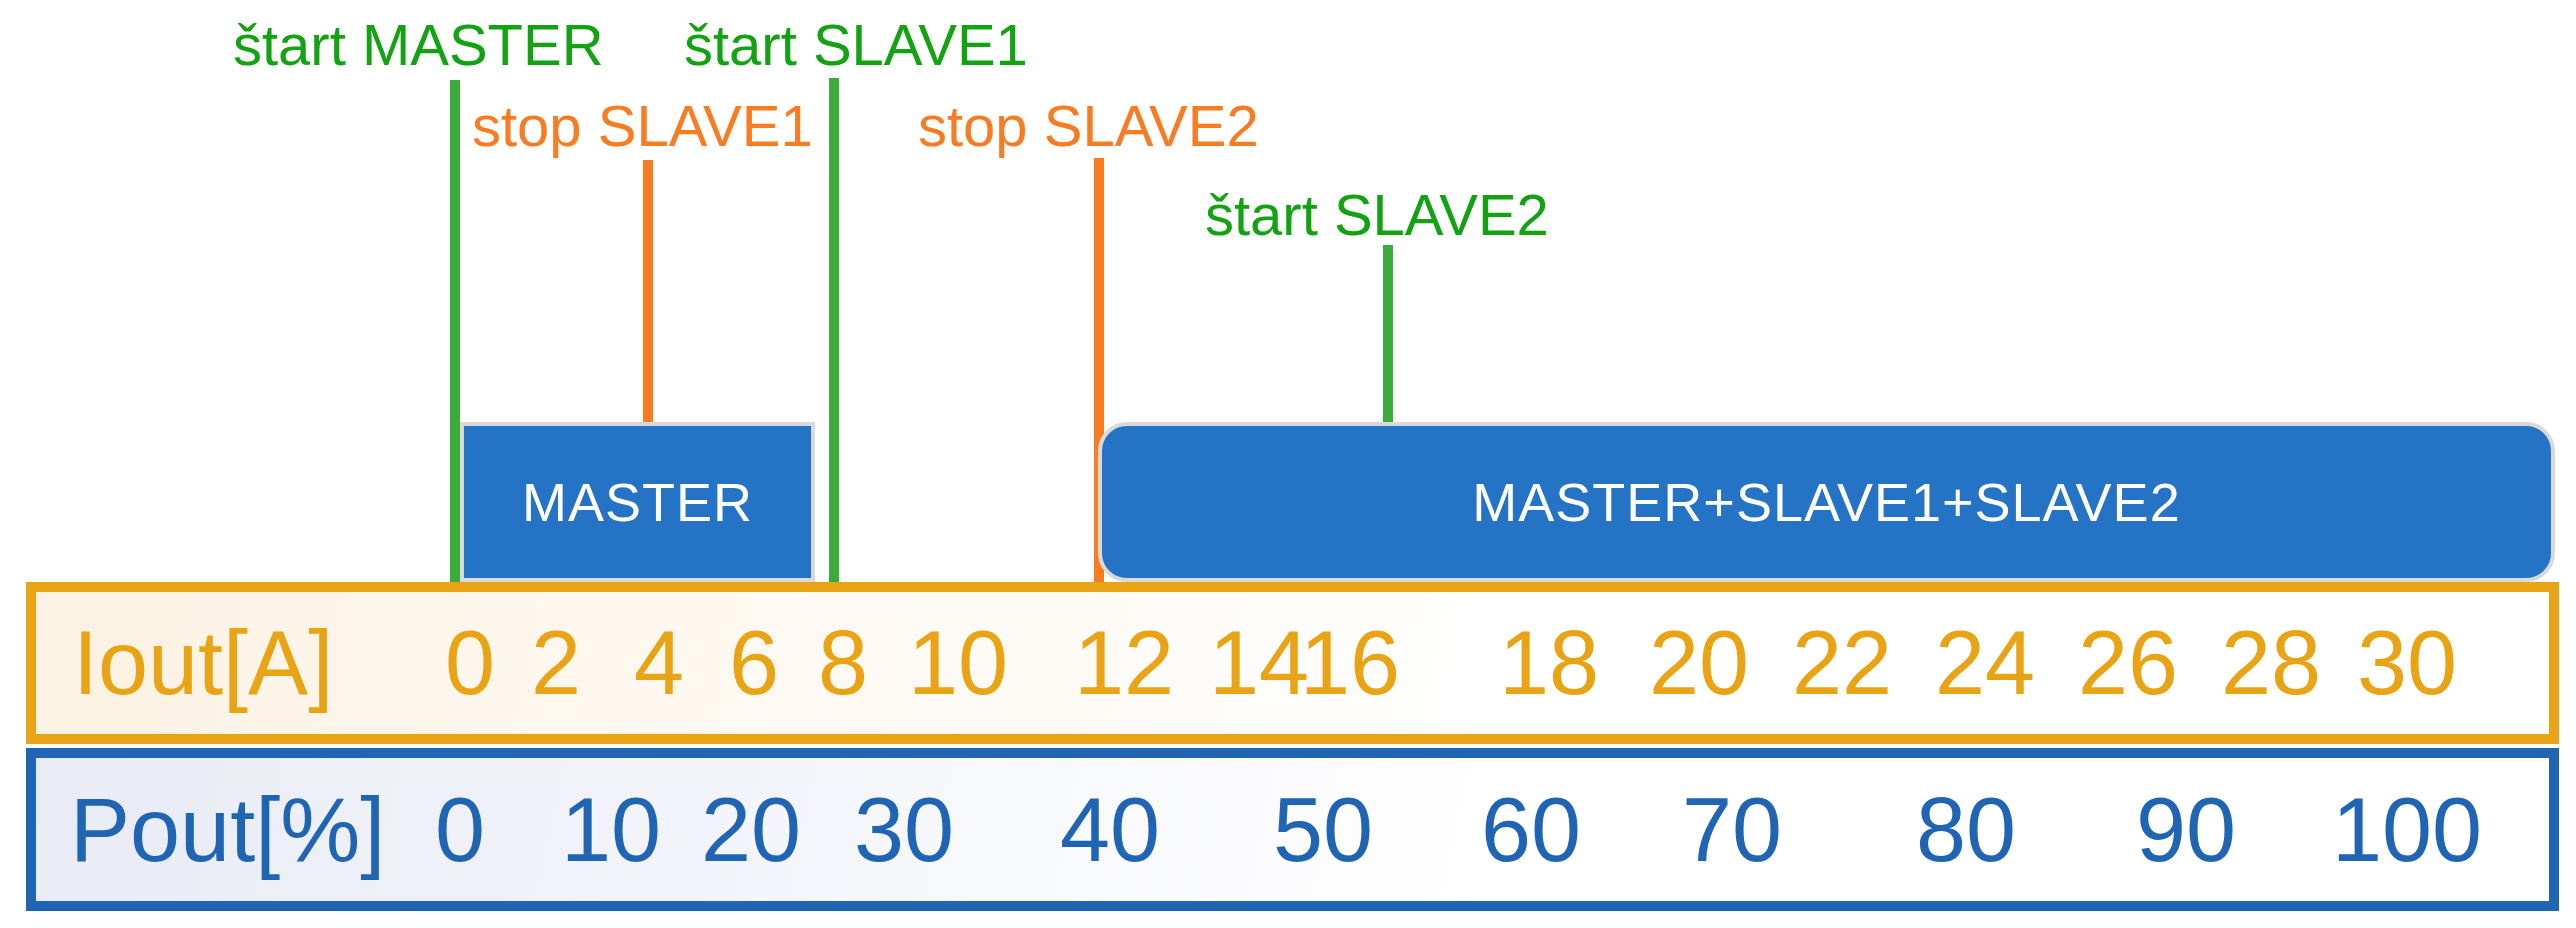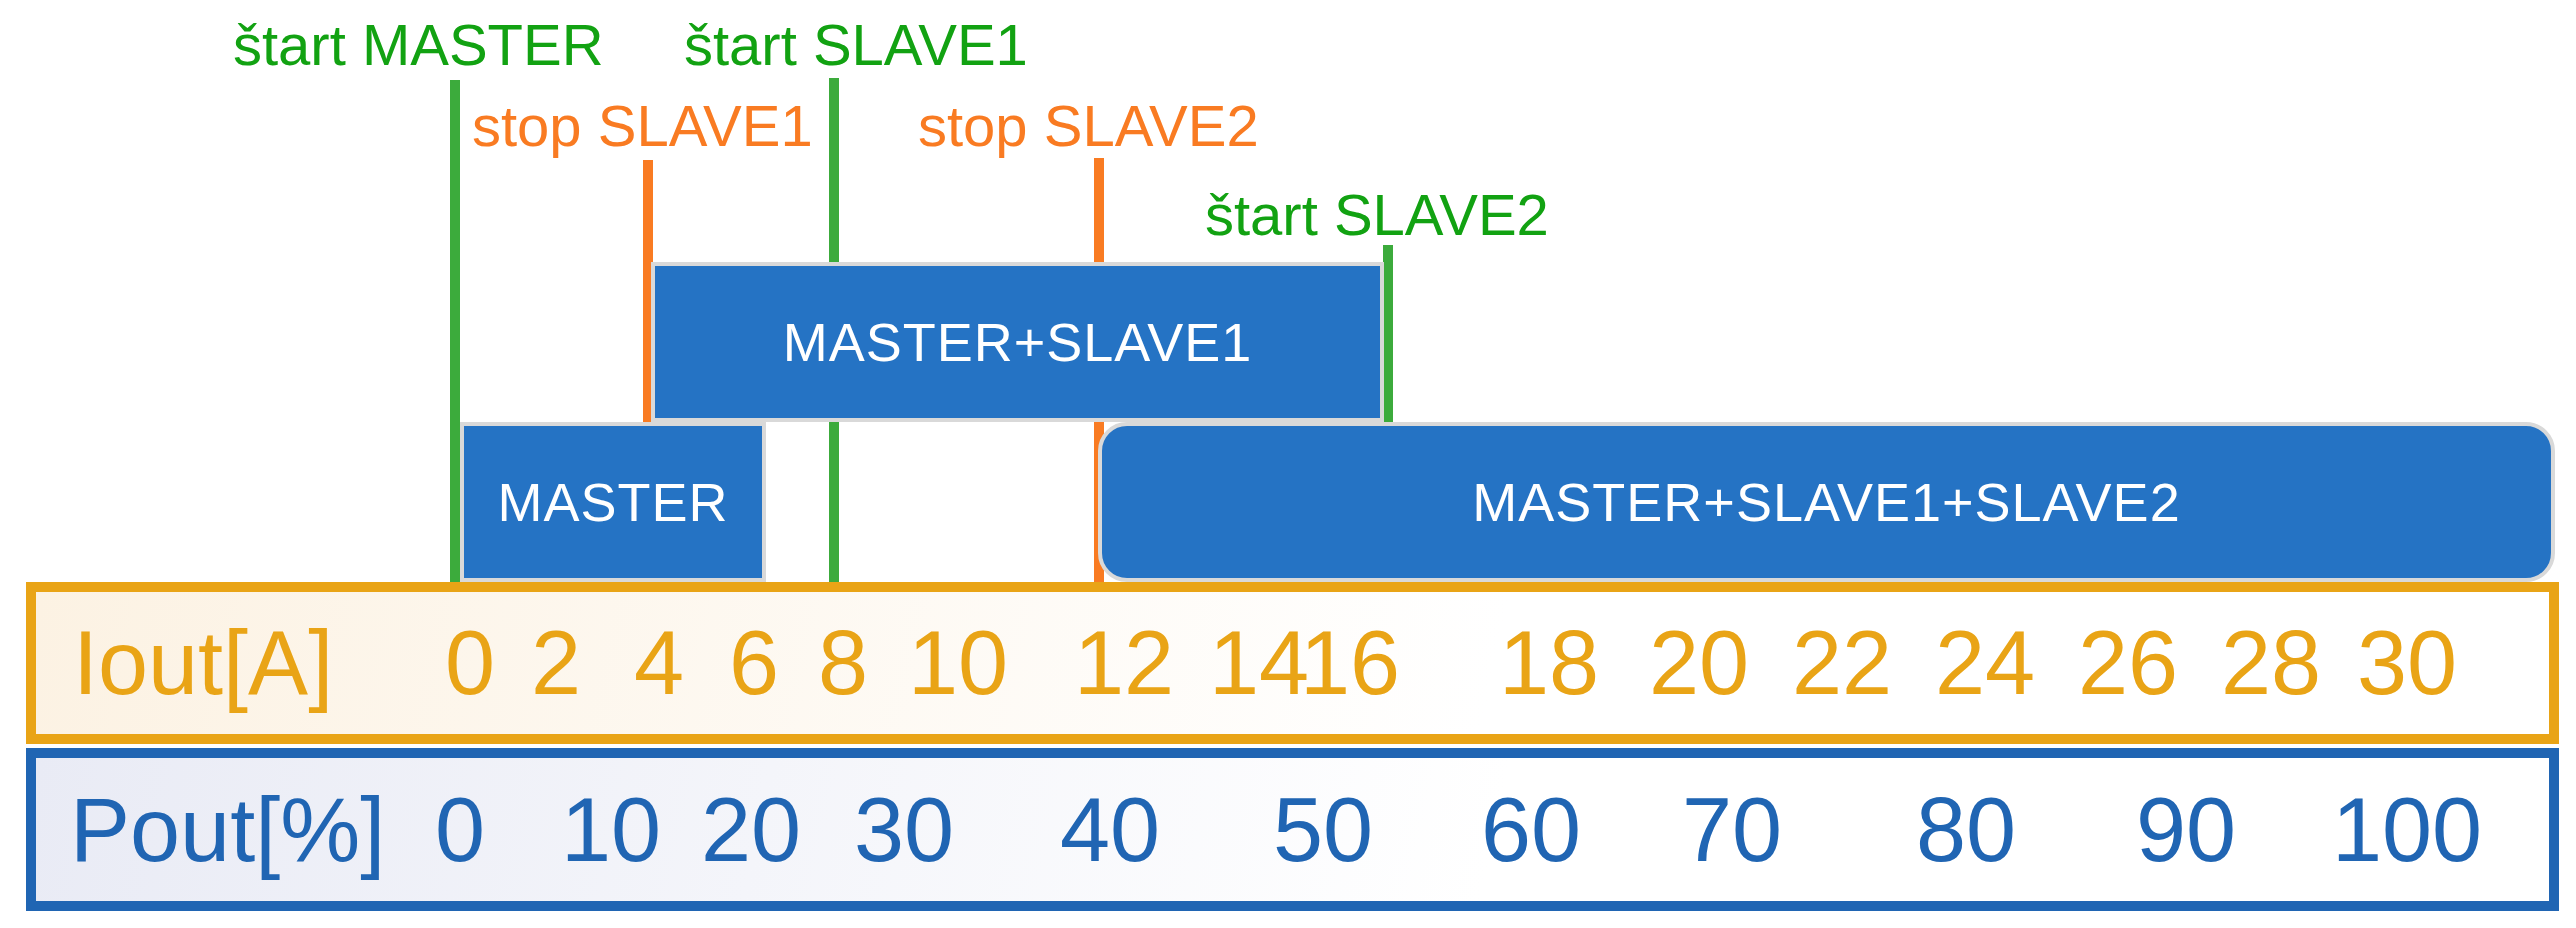--- a/index.html
+++ b/index.html
@@ -37,21 +37,21 @@
   #lbl-start-slave1{left:684px;top:16px;}
   #lbl-stop-slave2{left:918px;top:97px;}
   #lbl-start-slave2{left:1205px;top:186px;}
 
   
   .bar{position:absolute;box-sizing:border-box;background:var(--bar-blue,#2573C4);
        border:4px solid var(--bar-border,#D9D9D9);display:flex;align-items:center;
        justify-content:center;z-index:2;}
   .bar-label{color:var(--bar-text,#FFFFFF);font-size:54px;letter-spacing:1px;white-space:nowrap;}
   #bar-ms1{left:651px;top:262px;width:733px;height:160px;}
-  #bar-m{left:460px;top:422px;width:306px;height:160px;}
+  #bar-m{left:460px;top:422px;width:355px;height:160px;}
   #bar-ms1s2{left:1098px;top:422px;width:1457px;height:160px;border-radius:29px;}
 
   
   .axis-box{position:absolute;box-sizing:border-box;left:26px;width:2533px;z-index:3;}
   .axis-box.iout{top:582px;height:162px;border:10px solid var(--amber,#E9A416);
       background:linear-gradient(102deg,var(--iout-fill,#FCF2E3) 0%,#FFFFFF 58%);}
   .axis-box.pout{top:748px;height:163px;border:10px solid var(--pout-blue,#2065B3);
       background:linear-gradient(102deg,var(--pout-fill,#E9EBF5) 0%,#FFFFFF 58%);}
   .caption{position:absolute;top:50%;transform:translateY(-50%);font-size:90px;
       line-height:1;white-space:nowrap;}
@@ -73,23 +73,20 @@
   <div class="vline green" id="line-start-slave1"></div>
   <div class="vline orange" id="line-stop-slave2"></div>
   <div class="vline green" id="line-start-slave2"></div>
 
   <div class="evt start" id="lbl-start-master">štart MASTER</div>
   <div class="evt stop" id="lbl-stop-slave1">stop SLAVE1</div>
   <div class="evt start" id="lbl-start-slave1">štart SLAVE1</div>
   <div class="evt stop" id="lbl-stop-slave2">stop SLAVE2</div>
   <div class="evt start" id="lbl-start-slave2">štart SLAVE2</div>
 
-  <div class="bar" id="bar-ms1">
-    <span class="bar-label">MASTER+SLAVE1</span>
-  </div>
   <div class="bar" id="bar-m">
     <span class="bar-label">MASTER</span>
   </div>
   <div class="bar" id="bar-ms1s2">
     <span class="bar-label">MASTER+SLAVE1+SLAVE2</span>
   </div>
 
   <div class="axis-box iout">
     <span class="caption">Iout[A]</span>
     <div class="ticks" id="iout-ticks">

